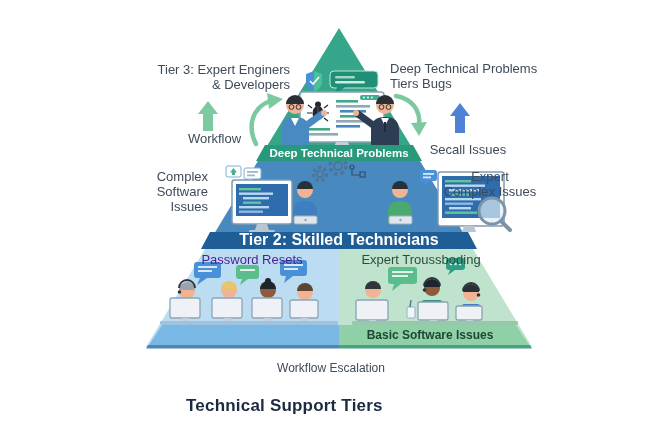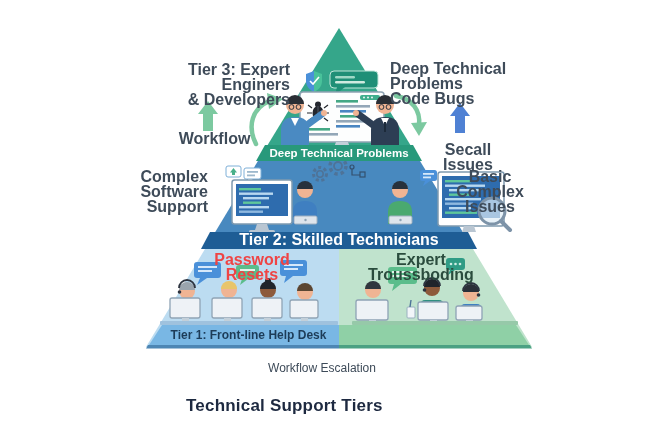--- a/index.html
+++ b/index.html
@@ -1,21 +1,21 @@
 <!DOCTYPE html>
 <html style="--tier3-fill: #35a68a; --tier3-band: #28997b; --tier2-fill: #4889bf; --tier2-band: #1e5d95; --tier1-left-fill: #bcdcf1; --tier1-right-fill: #c0e3cd; --tier1-left-band: #79b7e4; --tier1-right-band: #8fd0a6; --arrow-green: #7cc9a0; --arrow-blue: #4f81d4; --text-dark: #3e4b59; --band-text-light: #ffffff; --tier1-left-band-text: #1d3c58; --tier1-right-band-text: #1f4637; --title-color: #1d2940;"><head>
 <meta charset="utf-8">
 <style>
   html,body{margin:0;padding:0;background:#fff;}
   .stage{
     position:relative;width:671px;height:448px;background:#ffffff;overflow:hidden;
     font-family:"Liberation Sans", sans-serif;
   }
   .stage svg{position:absolute;left:0;top:0;}
-  .label{position:absolute;color:var(--text-dark);font-size:16px;line-height:15px;font-weight:700;}
+  .label{position:absolute;color:var(--text-dark);font-size:13px;line-height:15px;font-weight:400;}
   .label .ln{display:block;}
   .r{text-align:right;}
   .c{text-align:center;}
   .band-label{
     position:absolute;display:flex;align-items:center;justify-content:center;
     font-weight:700;white-space:nowrap;
   }
   .band-light{color:var(--band-text-light);font-size:11.5px;}
   #band1l-label{color:var(--tier1-left-band-text);font-size:12px;}
   #band1r-label{color:var(--tier1-right-band-text);font-size:12px;}
@@ -329,45 +329,45 @@
     </g>
   </svg>
 
   <div class="label r" style="left:148px;top:62px;width:142px;">
     <span class="ln">Tier 3: Expert Enginers</span>
     <span class="ln">&amp; Developers</span>
   </div>
 
   <div class="label" style="left:390px;top:61px;width:150px;">
     <span class="ln">Deep Technical Problems</span>
-    <span class="ln">Code Bugs</span>
+    <span class="ln">Tiers Bugs</span>
   </div>
 
   <div class="label c" style="left:418px;top:142px;width:100px;">Secall Issues</div>
 
   <div class="label c" style="left:172px;top:131px;width:85px;">Workflow</div>
 
   <div class="label r" style="left:108px;top:169px;width:100px;">
     <span class="ln">Complex Software</span>
-    <span class="ln">Support</span>
+    <span class="ln">Issues</span>
   </div>
 
   <div class="label c" style="left:440px;top:169px;width:100px;">
-    <span class="ln">Basic</span>
+    <span class="ln">Expert</span>
     <span class="ln">Complex Issues</span>
   </div>
 
-  <div class="label c" style="left:192px;top:252px;width:120px;color:#ef4444;">Password Resets</div>
+  <div class="label c" style="left:192px;top:252px;width:120px;color:#4c1d95;">Password Resets</div>
 
   <div class="label c" style="left:360px;top:252px;width:122px;color:#2a4c3d;">Expert Troussboding</div>
 
   <div class="band-label band-light" style="left:256px;top:144px;width:166px;height:17px;">Deep Technical Problems</div>
 
   <div class="band-label band-light" style="left:201px;top:231px;width:276px;height:18px;font-size:16px;">Tier 2: Skilled Technicians</div>
 
-  <div class="band-label" id="band1l-label" style="left:158px;top:324px;width:181px;height:21px;">Tier 1: Front-line Help Desk</div>
-
-
-  <div class="caption c" style="left:222px;top:361px;width:200px;text-align:center;">Workflow Escalation</div>
+
+  <div class="band-label" id="band1r-label" style="left:339px;top:324px;width:182px;height:21px;">Basic Software Issues</div>
+
+  <div class="caption c" style="left:231px;top:361px;width:200px;text-align:center;">Workflow Escalation</div>
 
   <div class="title c" style="left:186px;top:396px;width:304px;text-align:left;">Technical Support Tiers</div>
 
 </div>
 
 </body></html>

